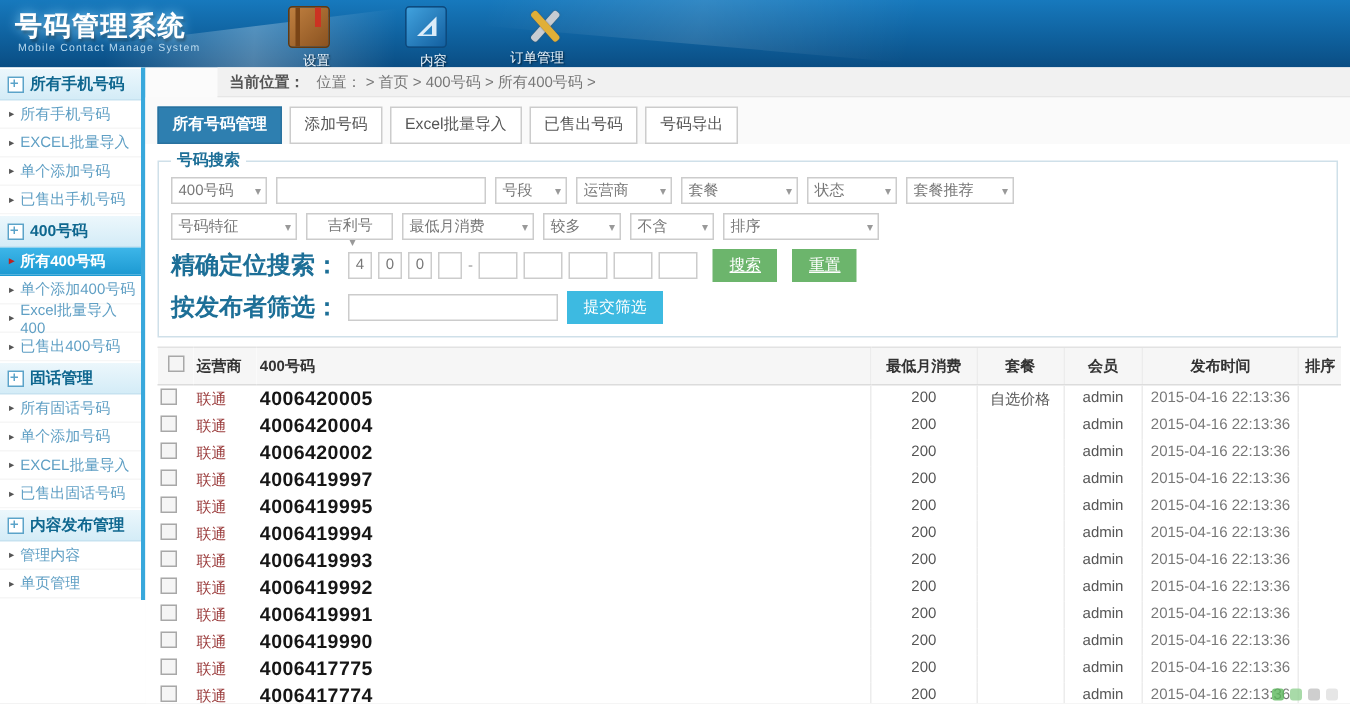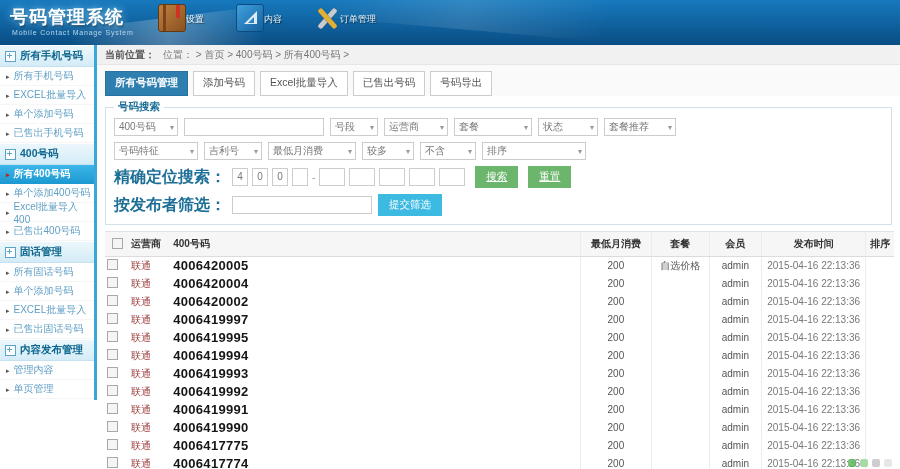--- a/index.html
+++ b/index.html
@@ -12,21 +12,21 @@
   .header .swoosh1{position:absolute;left:-60px;top:14px;width:520px;height:70px;
           background:linear-gradient(100deg,rgba(255,255,255,0) 25%,rgba(255,255,255,.28) 44%,rgba(255,255,255,0) 62%);
           transform:rotate(-7deg);}
   .header .swoosh2{position:absolute;left:120px;top:-30px;width:700px;height:60px;
           background:linear-gradient(100deg,rgba(255,255,255,0) 30%,rgba(255,255,255,.12) 50%,rgba(255,255,255,0) 70%);
           transform:rotate(5deg);}
   .apptitle{position:absolute;left:10px;top:5px;color:#fff;font-size:18px;font-weight:bold;letter-spacing:1px;
           text-shadow:0 0 8px rgba(140,215,255,.95),1px 2px 2px rgba(0,0,0,.45);}
   .appsub{position:absolute;left:12px;top:29px;font-size:7px;color:#b9d9ee;letter-spacing:.8px;}
   .topnav{position:absolute;left:158px;top:4px;display:flex;gap:16px;}
-  .navitem{display:flex;flex-direction:row;align-items:center;width:62px;cursor:pointer;}
+  .navitem{display:flex;flex-direction:column;align-items:flex-end;width:62px;cursor:pointer;}
   .navicon{width:26px;height:26px;margin-bottom:2px;position:relative;}
   .navlabel{font-size:9px;color:#ecf5fc;text-shadow:1px 1px 1px rgba(0,0,0,.55);}
   .icon-book{background:linear-gradient(135deg,#c08040,#8a5220);border:1px solid #63390f;border-radius:3px;}
   .icon-book:before{content:"";position:absolute;left:4px;top:0;bottom:0;width:3px;background:#7a4416;}
   .icon-book:after{content:"";position:absolute;right:5px;top:0;width:4px;height:13px;background:#cc3322;}
   .icon-ruler{background:linear-gradient(135deg,#41a2de,#135f9f);border:1px solid #0d4a7e;border-radius:3px;}
   .icon-ruler:before{content:"";position:absolute;left:7px;top:6px;width:0;height:0;
           border-bottom:13px solid rgba(240,248,255,.9);border-left:13px solid transparent;}
   .icon-ruler:after{content:"";position:absolute;left:11px;top:12px;width:0;height:0;
           border-bottom:6px solid #2a84c4;border-left:6px solid transparent;}
@@ -47,21 +47,21 @@
   .side-sec-icon:after{content:"";position:absolute;left:3px;top:1px;width:1px;height:5px;background:#5ba3c9;}
   .side-item{display:flex;align-items:center;gap:4px;height:18px;padding:0 1px 0 6px;
            font-size:10px;color:#5f9fc4;cursor:pointer;border-bottom:1px solid #f6f6f6;}
   .side-item .blt{color:#555;font-size:7px;line-height:1;}
   .side-item.active{background:linear-gradient(180deg,#3db6e9,#1d9ad2);color:#fff;font-weight:bold;border-bottom:1px solid #1d9ad2;}
   .side-item.active .blt{color:#bb2222;}
 
   
   .content{position:absolute;left:97px;top:45px;width:803px;height:424px;background:#fbfbfb;}
   .crumb{height:19px;background:#f1f1f1;border-bottom:1px solid #e6e6e6;display:flex;align-items:center;
-         padding-left:8px;font-size:10px;color:#777;gap:8px;}
+         padding-left:8px;font-size:10px;color:#777;gap:8px;margin-left:48px;}
   .crumb .pfx{font-weight:bold;color:#555;}
   .tabsrow{display:flex;gap:5px;padding:6px 0 0 8px;height:25px;background:#fafafa;}
   .tab{border:1px solid #ccc;background:#fff;color:#555;font-size:10.5px;padding:4px 9px;cursor:pointer;white-space:nowrap;}
   .tab.active{background:#2e7fb0;border-color:#29729f;color:#fff;font-weight:bold;}
   .panel{background:#fff;padding:4px 6px 0 8px;height:369px;overflow:hidden;}
 
   
   .searchbox{border:1px solid #cfe0e9;margin:0 2px 6px 0;padding:4px 8px 6px 8px;}
   .searchbox legend{font-size:10.5px;font-weight:bold;color:#1d6f97;padding:0 4px;}
   .frow{display:flex;align-items:center;gap:6px;margin-bottom:6px;}
@@ -251,21 +251,21 @@
             <div class="sel" style="width: 72px;">
               <span>套餐推荐</span>
               <span class="car">▾</span>
             </div>
           </div>
         <div class="frow" id="srow2">
             <div class="sel" style="width: 84px;">
               <span>号码特征</span>
               <span class="car">▾</span>
             </div>
-            <div class="sel" style="width: 58px;">
+            <div class="sel" style="width: 58px; flex-direction: column;">
               <span>吉利号</span>
               <span class="car">▾</span>
             </div>
             <div class="sel" style="width: 88px;">
               <span>最低月消费</span>
               <span class="car">▾</span>
             </div>
             <div class="sel" style="width: 52px;">
               <span>较多</span>
               <span class="car">▾</span>

